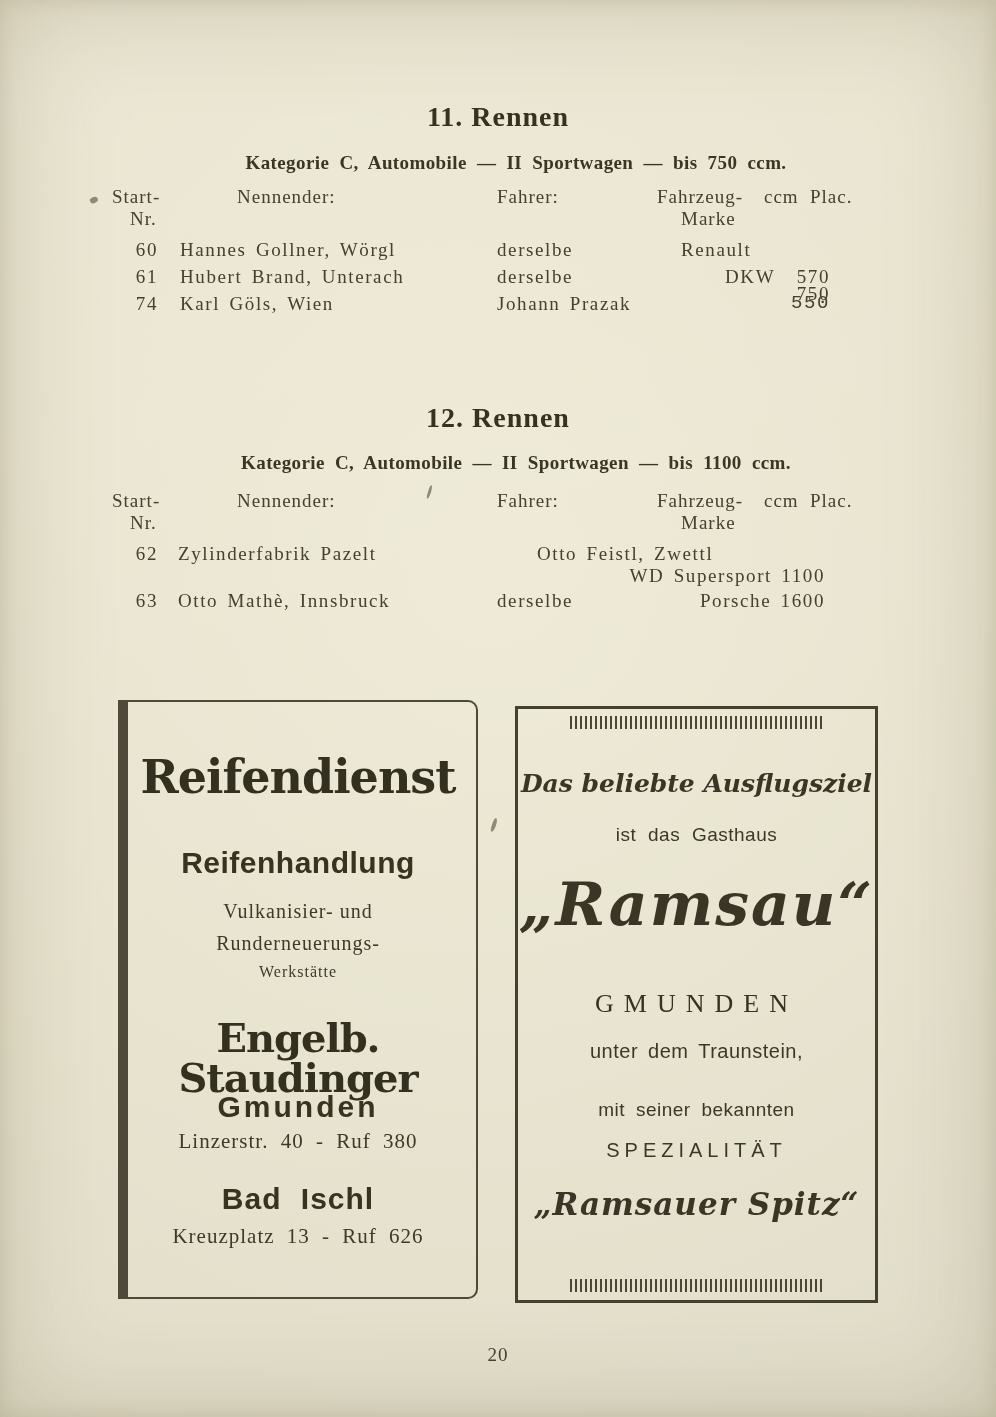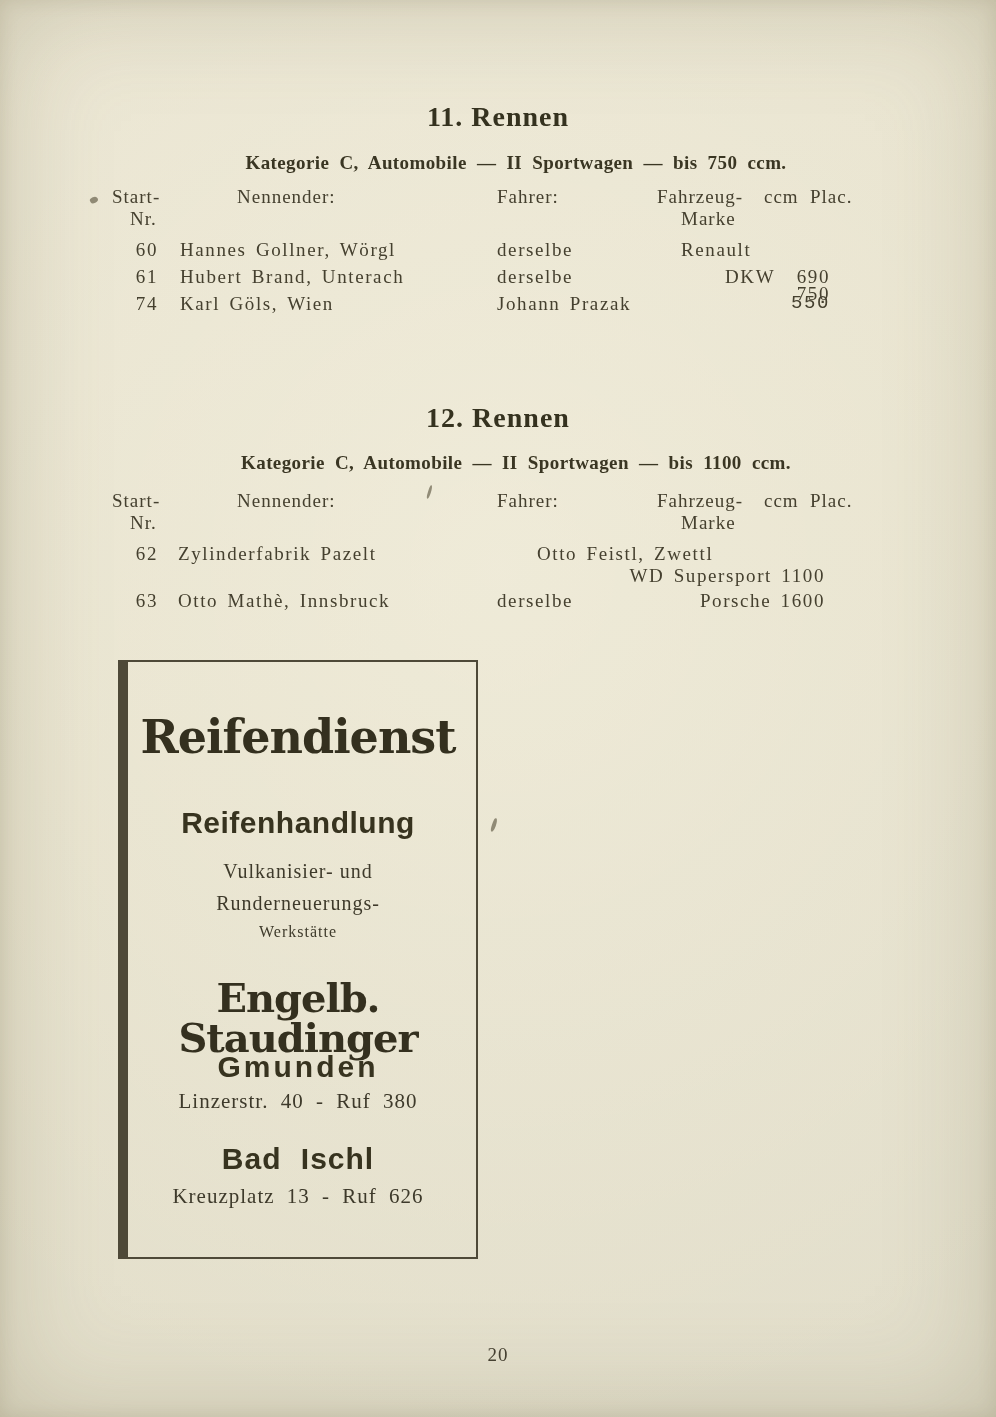--- a/index.html
+++ b/index.html
@@ -57,21 +57,21 @@
     <div class="abs tbl" style="left:180px;top:240px;">Hannes Gollner, Wörgl</div>
     <div class="abs tbl" style="left:497px;top:240px;">derselbe</div>
     <div class="abs tbl" style="left:681px;top:240px;">Renault</div>
     <div class="abs tbl num" style="left:770px;top:240px;width:60px;margin-top:44px;">750</div>
   </div>
   <div>
     <div class="abs tbl num" style="left:112px;top:267px;width:46px;">61</div>
     <div class="abs tbl" style="left:180px;top:267px;">Hubert Brand, Unterach</div>
     <div class="abs tbl" style="left:497px;top:267px;">derselbe</div>
     <div class="abs tbl" style="left:685px;top:267px;margin-left:40px;">DKW</div>
-    <div class="abs tbl num" style="left:770px;top:267px;width:60px;">690</div>
+    <div class="abs tbl num" style="left:770px;top:267px;width:60px;">570</div>
   </div>
   <div>
     <div class="abs tbl num" style="left:112px;top:294px;width:46px;">74</div>
     <div class="abs tbl" style="left:180px;top:294px;">Karl Göls, Wien</div>
     <div class="abs tbl" style="left:497px;top:294px;">Johann Prazak</div>
     <div class="abs tbl num" style="left:770px;top:294px;width:60px;font-family:Liberation Mono, monospace;">550</div>
   </div>
 
   <div class="abs c race-title" style="top:404px;">12. Rennen</div>
   <div class="abs c race-sub" style="top:453px;">Kategorie C, Automobile — II Sportwagen — bis 1100 ccm.</div>
@@ -93,32 +93,44 @@
     <div class="abs tbl" style="left:497px;top:544px;margin-left:40px;">Otto Feistl, Zwettl</div>
     <div class="abs tbl num" style="left:600px;top:566px;width:225px;">WD Supersport 1100</div>
   </div>
   <div>
     <div class="abs tbl num" style="left:112px;top:591px;width:46px;">63</div>
     <div class="abs tbl" style="left:178px;top:591px;">Otto Mathè, Innsbruck</div>
     <div class="abs tbl" style="left:497px;top:591px;">derselbe</div>
     <div class="abs tbl num" style="left:650px;top:591px;width:175px;">Porsche 1600</div>
   </div>
 
-  <div class="abs box-left" style="left:118px;top:660px;width:356px;height:595px;">
+  <div class="abs box-left" style="left:118px;top:700px;width:356px;height:595px;border-radius:10px;">
     <div class="abs" style="left:-2px;top:-2px;bottom:-2px;width:10px;background:#4e4938;"></div>
     <div class="abs c fraktur" style="top:52px;font-size:46px;line-height:1;">Reifendienst</div>
     <div class="abs c gros" style="top:146px;font-size:30px;line-height:1;letter-spacing:.5px;">Reifenhandlung</div>
     <div class="abs c serif" style="top:199px;font-size:20px;line-height:1;letter-spacing:1px;">Vulkanisier- und</div>
     <div class="abs c serif" style="top:231px;font-size:20px;line-height:1;letter-spacing:1px;">Runderneuerungs-</div>
     <div class="abs c serif" style="top:262px;font-size:16px;line-height:1;letter-spacing:1px;">Werkstätte</div>
     <div class="abs c fraktur" style="top:316px;font-size:40px;line-height:1;">Engelb. Staudinger</div>
     <div class="abs c gros" style="top:390px;font-size:30px;line-height:1;letter-spacing:3px;">Gmunden</div>
     <div class="abs c serif" style="top:429px;font-size:21px;line-height:1;letter-spacing:1px;word-spacing:6px;">Linzerstr. 40 - Ruf 380</div>
     <div class="abs c gros" style="top:482px;font-size:30px;line-height:1;letter-spacing:1px;word-spacing:10px;">Bad Ischl</div>
     <div class="abs c serif" style="top:524px;font-size:21px;line-height:1;letter-spacing:1px;word-spacing:6px;">Kreuzplatz 13 - Ruf 626</div>
   </div>
 
+  <div class="abs box-right" style="left:515px;top:706px;width:357px;height:591px;">
+    <div class="abs band" style="left:52px;top:7px;width:253px;"></div>
+    <div class="abs c script" style="top:62px;font-size:25px;line-height:1;">Das beliebte Ausflugsziel</div>
+    <div class="abs c adsans" style="top:116px;font-size:19px;line-height:1;letter-spacing:.5px;word-spacing:6px;">ist das Gasthaus</div>
+    <div class="abs c script" style="top:162px;font-size:60px;line-height:1.1;letter-spacing:2px;">„Ramsau“</div>
+    <div class="abs c serif" style="top:282px;font-size:26px;line-height:1;letter-spacing:10px;color:#37331f;">GMUNDEN</div>
+    <div class="abs c adsans" style="top:332px;font-size:20px;line-height:1;letter-spacing:.5px;word-spacing:4px;">unter dem Traunstein,</div>
+    <div class="abs c adsans" style="top:391px;font-size:19px;line-height:1;letter-spacing:.5px;word-spacing:5px;">mit seiner bekannten</div>
+    <div class="abs c adsans" style="top:431px;font-size:20px;line-height:1;letter-spacing:5px;">SPEZIALITÄT</div>
+    <div class="abs c script" style="top:480px;font-size:31px;line-height:1;letter-spacing:1px;">„Ramsauer Spitz“</div>
+    <div class="abs band" style="left:52px;bottom:8px;width:253px;"></div>
+  </div>
 
   <div class="abs speck" style="left:492px;top:818px;width:4px;height:14px;transform:rotate(20deg);"></div>
 
   <div class="abs c serif" style="top:1345px;font-size:19px;line-height:1;letter-spacing:1px;color:#454031;">20</div>
 
 </div>
 
 </body></html>

